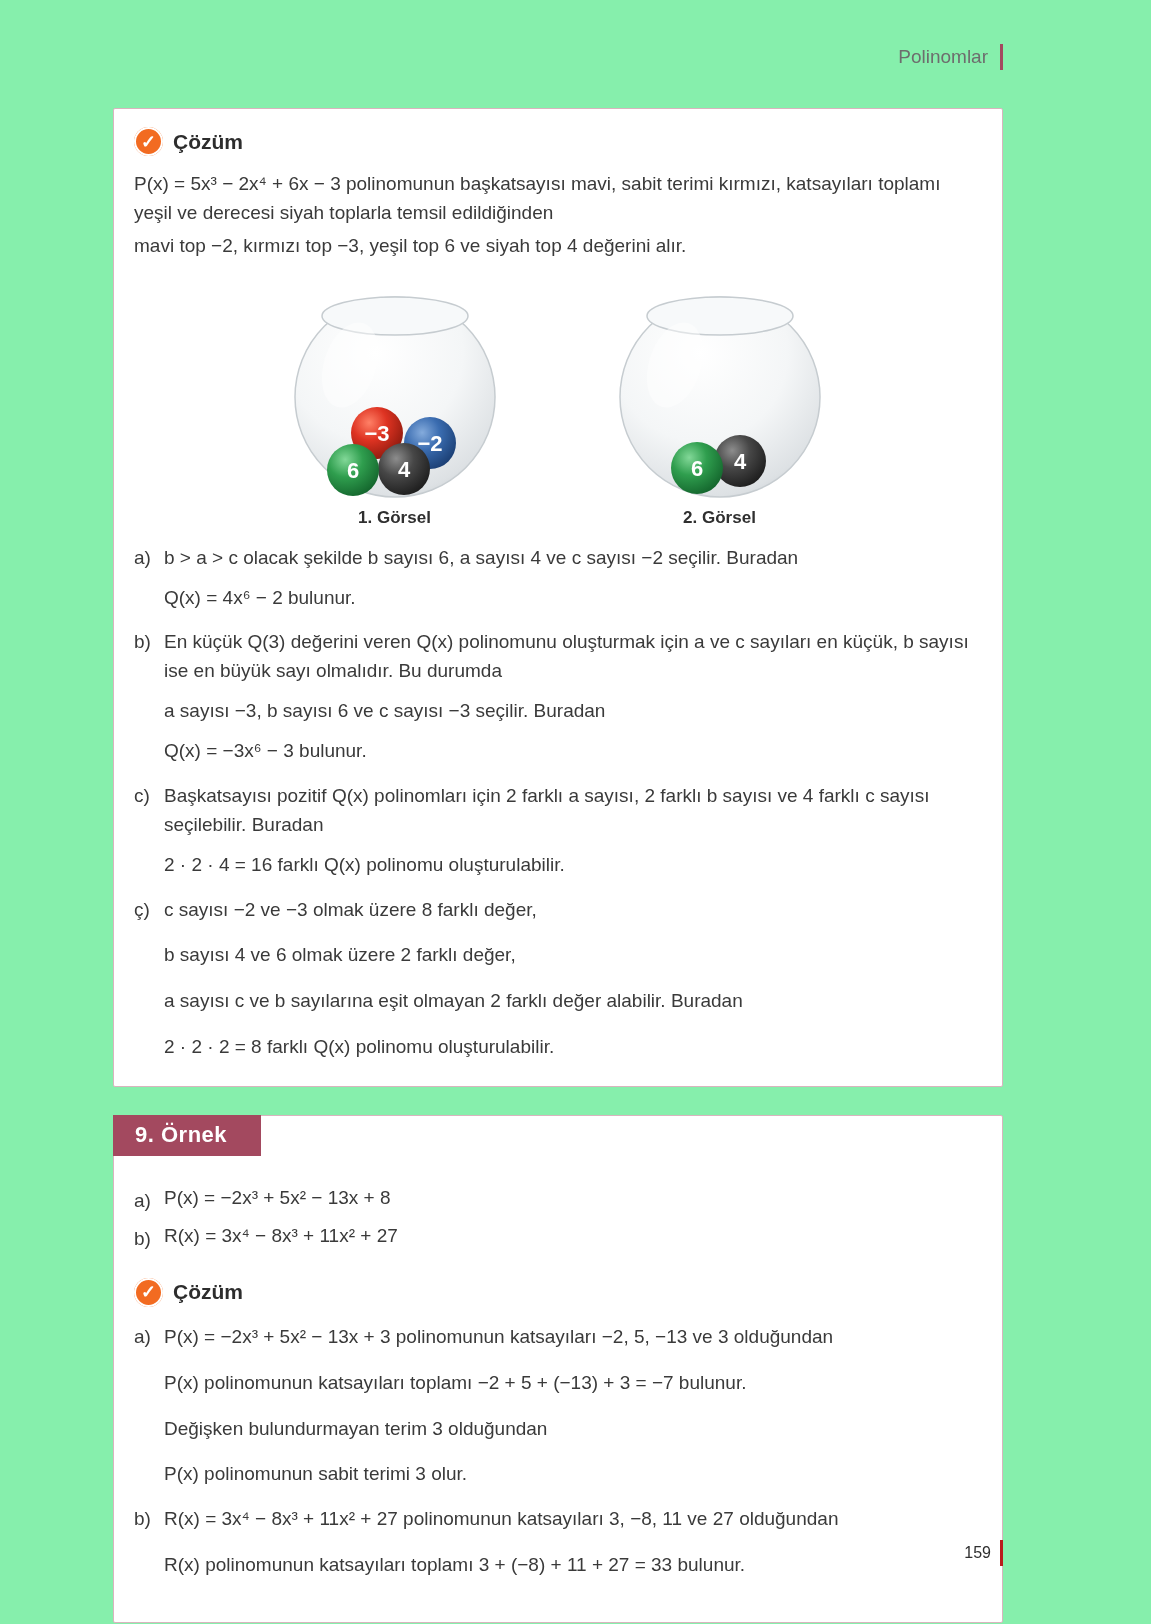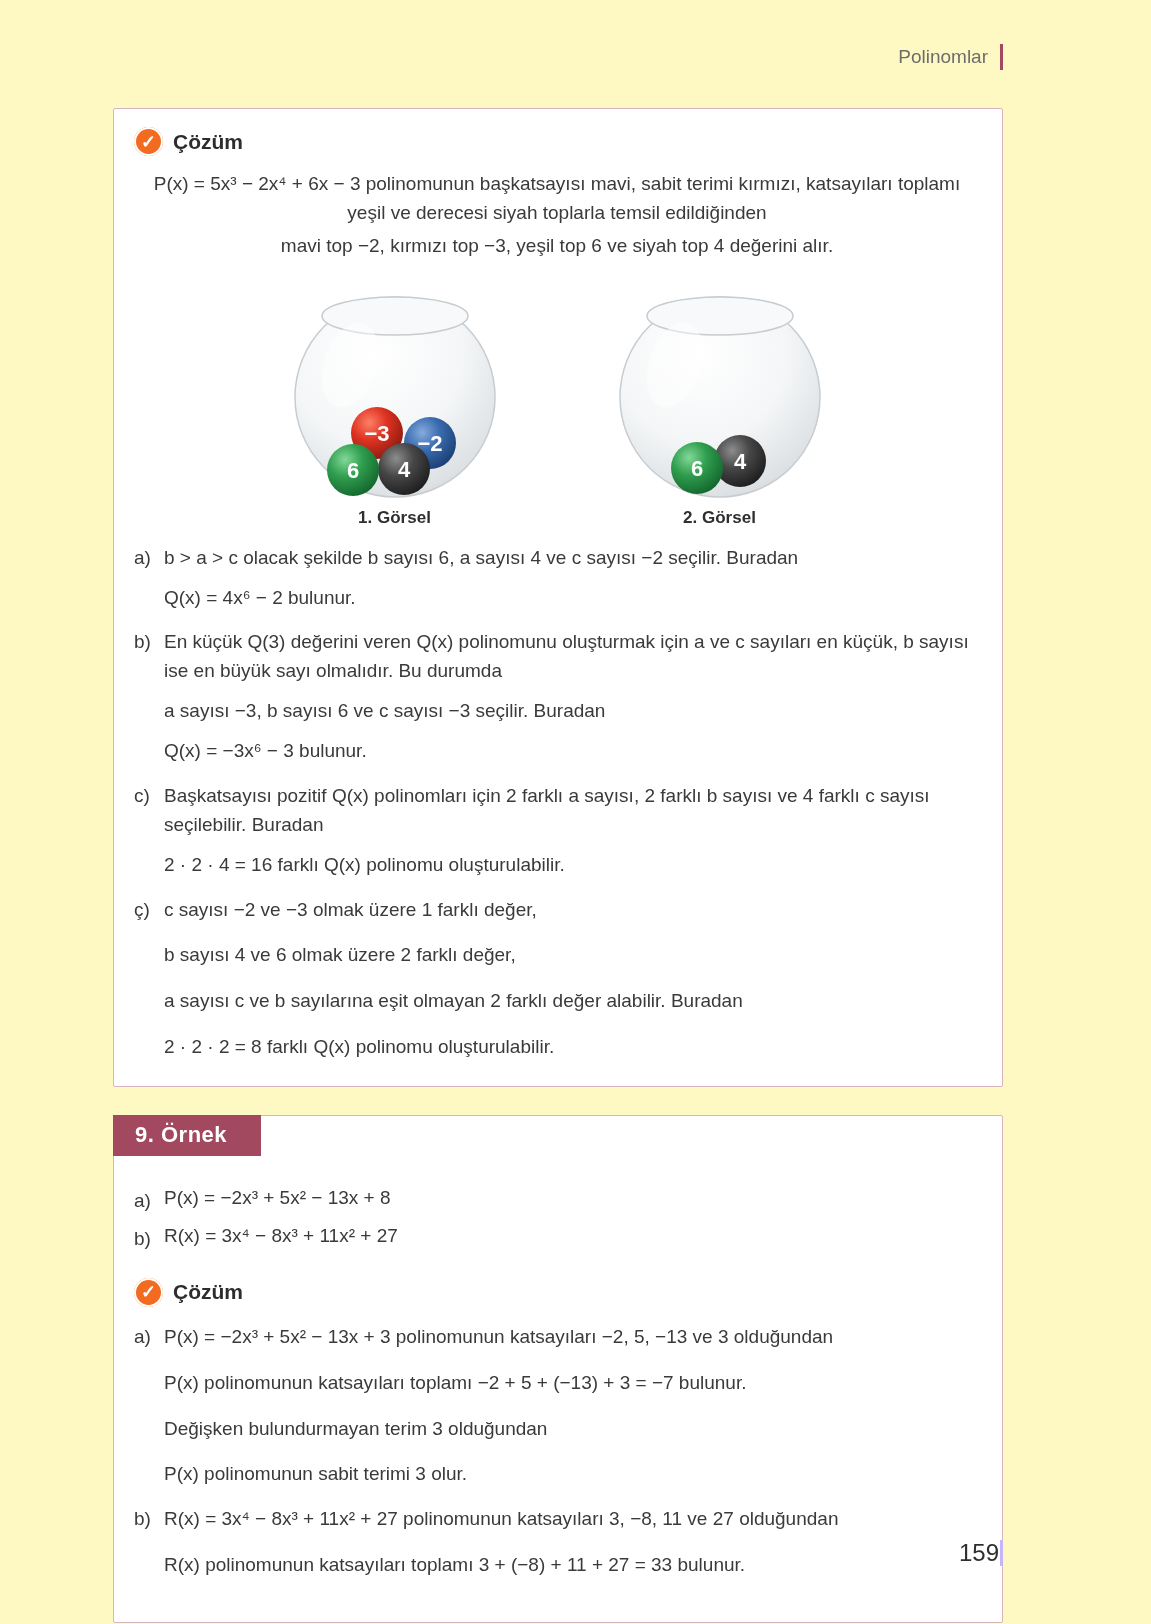--- a/index.html
+++ b/index.html
@@ -2,21 +2,21 @@
 <html><head>
 <meta charset="utf-8">
 <style>
   * { margin:0; padding:0; box-sizing:border-box; }
   html,body { background:#ffffff; }
   body {
     width:1151px; height:1624px;
     font-family:"Liberation Sans", sans-serif;
     color:#3a3a3a; font-size:19px; position:relative; overflow:hidden;
   }
-  .page { position:relative; width:1151px; height:1624px; background:#fef9c3; }
+  .page { position:relative; width:1151px; height:1624px; background:#86efac; }
 
   
   .page-header {
     position:absolute; top:44px; right:148px;
     color:#6d6d6d; font-size:19px; line-height:26px;
     padding-right:12px; border-right:3px solid #a3495f;
   }
 
   
   .content { position:absolute; left:113px; top:108px; width:890px; }
@@ -29,21 +29,21 @@
   .solution-head { display:flex; align-items:center; gap:10px; margin-bottom:14px; }
   .check-icon {
     width:29px; height:29px; border-radius:50%;
     background:#f26b21; color:#fff; flex:none;
     display:flex; align-items:center; justify-content:center;
     font-size:18px; font-weight:bold;
     box-shadow:0 0 0 2px #fff inset;
   }
   .solution-title { font-weight:bold; font-size:21px; color:#2d2d2d; }
 
-  .para { line-height:1.52; margin:0 0 4px 0;text-align:center; }
+  .para { line-height:1.52; margin:0 0 4px 0; }
 
   
   .figure-row {
     display:flex; justify-content:center; gap:95px;
     margin:14px 0 10px 0;
   }
   .bowl-wrap { text-align:center; }
   .bowl-caption { font-size:17px; color:#2f2f2f; margin-top:2px;font-weight:bold; }
 
   
@@ -66,22 +66,22 @@
   }
   .example-intro { margin-bottom:12px; line-height:1.52; }
   .part { display:flex; margin:9px 0; }
   .part .item-label { width:30px; }
 
   .example-solution-head { margin-top:24px; margin-bottom:16px; }
 
   
   .page-footer {
     position:absolute; bottom:58px; right:148px;
-    font-size:24px; color:#2f2f2f; line-height:26px;
-    padding-right:1px; border-right:3px solid #c4b5fd;
+    font-size:16px; color:#2f2f2f; line-height:26px;
+    padding-right:9px; border-right:3px solid #b91c1c;
   }
 
   svg text { font-family:"Liberation Sans", sans-serif; }
 </style>
 </head>
 <body>
 
 <div class="page">
 
   <svg width="0" height="0" style="position:absolute" aria-hidden="true">
@@ -198,21 +198,21 @@
         <span class="item-label">c)</span>
         <div class="item-body">
           <p>Başkatsayısı pozitif Q(x) polinomları için 2 farklı a sayısı, 2 farklı b sayısı ve 4 farklı c sayısı seçilebilir. Buradan</p>
           <p>2 · 2 · 4 = 16 farklı Q(x) polinomu oluşturulabilir.</p>
         </div>
       </div>
 
       <div class="item">
         <span class="item-label">ç)</span>
         <div class="item-body loose">
-          <p>c sayısı −2 ve −3 olmak üzere 1 farklı değer,</p>
+          <p>c sayısı −2 ve −3 olmak üzere 8 farklı değer,</p>
           <p>b sayısı 4 ve 6 olmak üzere 2 farklı değer,</p>
           <p>a sayısı c ve b sayılarına eşit olmayan 2 farklı değer alabilir. Buradan</p>
           <p>2 · 2 · 2 = 8 farklı Q(x) polinomu oluşturulabilir.</p>
         </div>
       </div>
     </div>
 
     <div class="box example-box">
       <div class="example-badge">9. Örnek</div>
 

